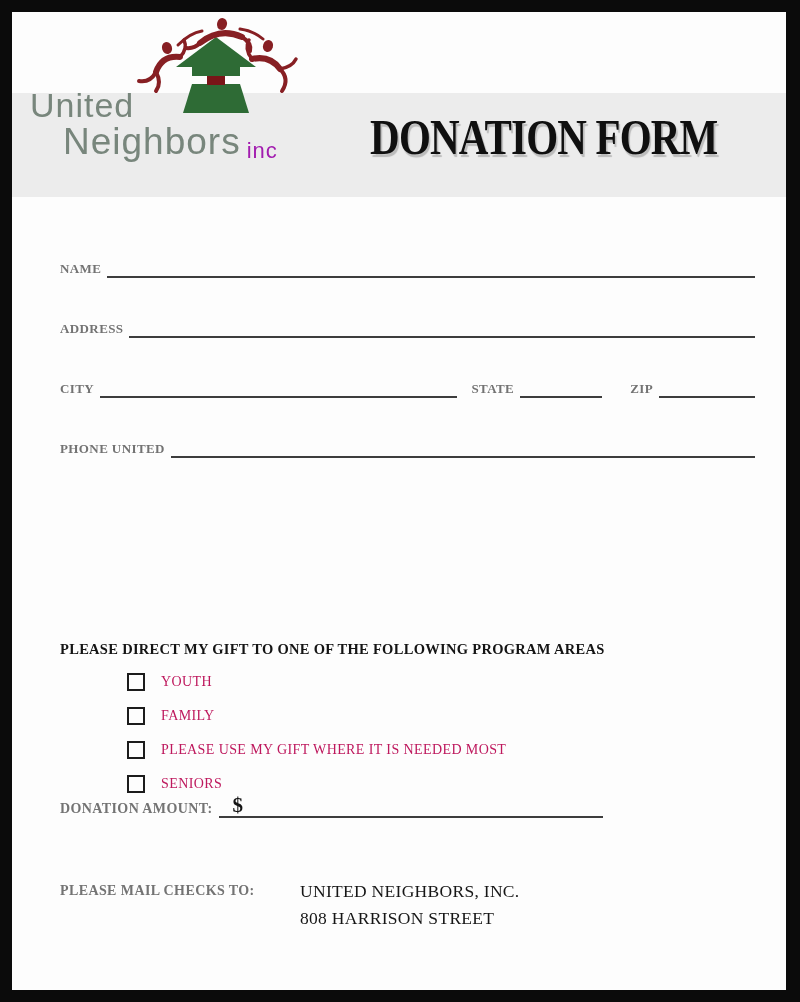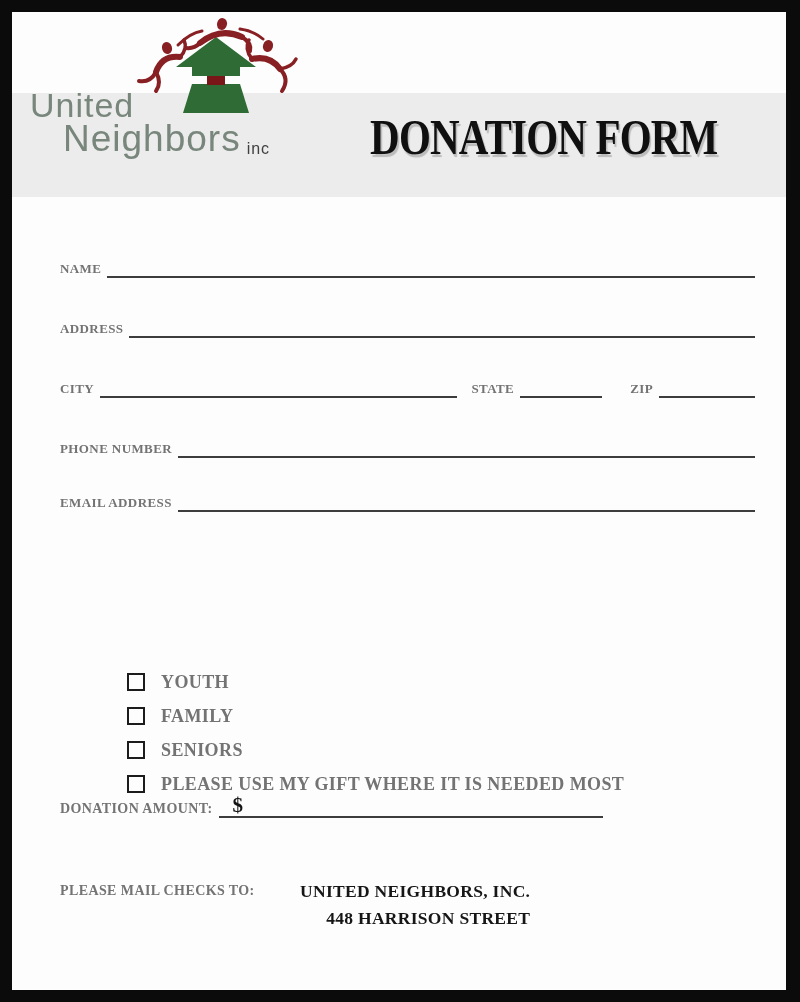--- a/index.html
+++ b/index.html
@@ -31,21 +31,21 @@
   .logo-text {
     position: absolute;
     left: 18px; top: 76px;
     color: #78867c;
     font-family: "Liberation Sans", sans-serif;
     line-height: 1;
     z-index: 2;
   }
   .logo-line1 { font-size: 34px; letter-spacing: 1px; }
   .logo-line2 { font-size: 37px; letter-spacing: 1px; margin-left: 33px; margin-top: -2px; display: flex; align-items: center; }
-  .logo-suffix { font-size: 16px; margin-left: 6px; color: #404040; margin-top: 20px; }
+  .logo-suffix { font-size: 22px; margin-left: 6px; color: #a21caf; margin-top: 20px; }
   .logo-art {
     position: absolute;
     left: 120px; top: 5px;
     z-index: 1;
   }
   .title-wrap {
     position: absolute;
     left: 320px; top: 96px;
     width: 440px; height: 72px;
     text-align: left;
@@ -101,24 +101,24 @@
     height: 20px;
   }
   .checkbox {
     width: 18px; height: 18px;
     border: 2px solid #1c1c1c;
     background: #fdfdfd;
     margin-right: 16px;
     flex: 0 0 auto;
   }
   .checklbl {
-    font-weight: bold;
-    font-size: 18px;
+    font-weight: normal;
+    font-size: 14px;
     letter-spacing: 0.4px;
-    color: #737373;
+    color: #be185d;
     white-space: nowrap;
   }
   .checklist {
     position: absolute;
     left: 115px; top: 660px;
     display: flex;
     flex-direction: column;
     gap: 14px;
   }
   .dollar {
@@ -138,27 +138,26 @@
   }
   .mail-row {
     position: absolute;
     left: 48px; top: 866px;
     width: 695px;
     display: flex;
     align-items: flex-start;
   }
   .mail-label-box { flex: 0 0 240px; padding-top: 3px; }
   .addr {
-    font-weight: bold;
+    font-weight: normal;
     font-size: 17.5px;
     letter-spacing: 0.3px;
     color: #161616;
     line-height: 27px;
     white-space: nowrap;
-    text-align: right;
   }
 </style>
 </head>
 <body>
 
 <div class="frame">
   <div class="page">
 
     <div class="banner"></div>
 
@@ -221,61 +220,58 @@
     <div class="row" style="top:358px;">
       <span class="lbl">CITY</span>
       <span class="wline grow"></span>
       <span class="lbl" style="margin-left:14px;">STATE</span>
       <span class="wline" style="flex:0 0 82px;"></span>
       <span class="lbl" style="margin-left:28px;">ZIP</span>
       <span class="wline" style="flex:0 0 96px;"></span>
     </div>
 
     <div class="row" style="top:418px;">
-      <span class="lbl">PHONE NUMBER</span>
-      <span class="wline grow"></span>
-    </div>
-
-    <div class="row" style="top:472px;">
-      <span class="lbl">EMAIL ADDRESS</span>
-      <span class="wline grow"></span>
-    </div>
-
-
+      <span class="lbl">PHONE UNITED</span>
+      <span class="wline grow"></span>
+    </div>
+
+
+
+    <div class="heading" style="top:629px;">PLEASE DIRECT MY GIFT TO ONE OF THE FOLLOWING PROGRAM AREAS</div>
 
     <div class="checklist">
       <div class="checkrow">
         <span class="checkbox"></span>
         <span class="checklbl">YOUTH</span>
       </div>
       <div class="checkrow">
         <span class="checkbox"></span>
         <span class="checklbl">FAMILY</span>
       </div>
       <div class="checkrow">
         <span class="checkbox"></span>
+        <span class="checklbl">PLEASE USE MY GIFT WHERE IT IS NEEDED MOST</span>
+      </div>
+      <div class="checkrow">
+        <span class="checkbox"></span>
         <span class="checklbl">SENIORS</span>
-      </div>
-      <div class="checkrow">
-        <span class="checkbox"></span>
-        <span class="checklbl">PLEASE USE MY GIFT WHERE IT IS NEEDED MOST</span>
       </div>
     </div>
 
     <div class="row" style="top:776px; height:30px;">
       <span class="lbl" style="font-size:14px;">DONATION AMOUNT:</span>
       <span class="dollar-line">
         <span class="dollar">$</span>
       </span>
     </div>
 
     <div class="mail-row">
       <div class="mail-label-box">
         <span class="lbl" style="font-size:14px;font-family:Liberation Serif, serif;">PLEASE MAIL CHECKS TO:</span>
       </div>
       <div>
         <div class="addr">UNITED NEIGHBORS, INC.</div>
-        <div class="addr">448 HARRISON STREET</div>
+        <div class="addr">808 HARRISON STREET</div>
       </div>
     </div>
 
   </div>
 </div>
 
 </body></html>

